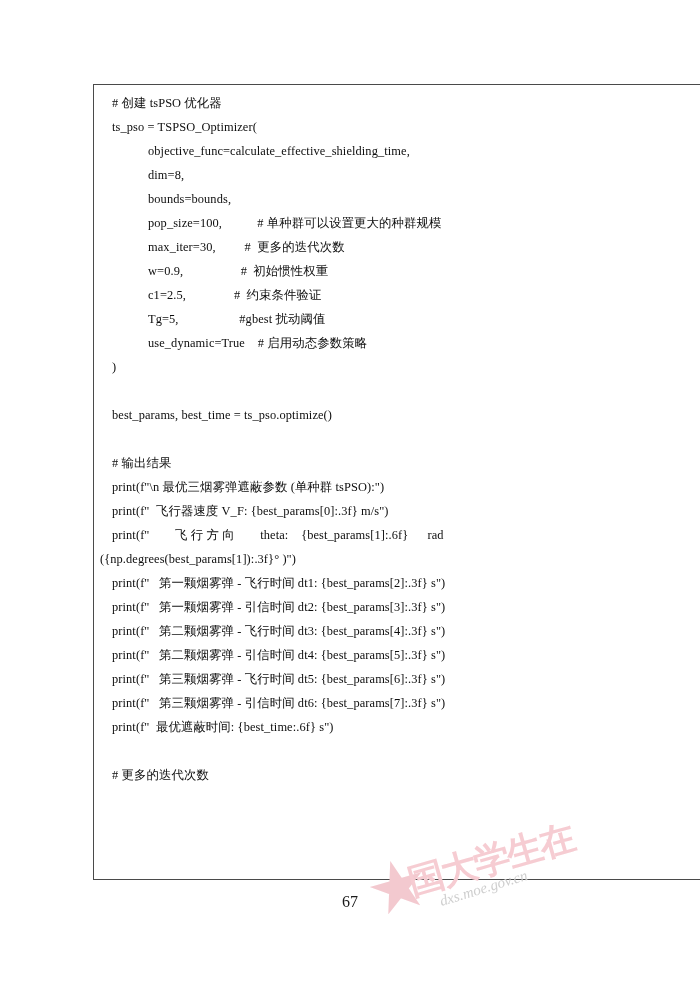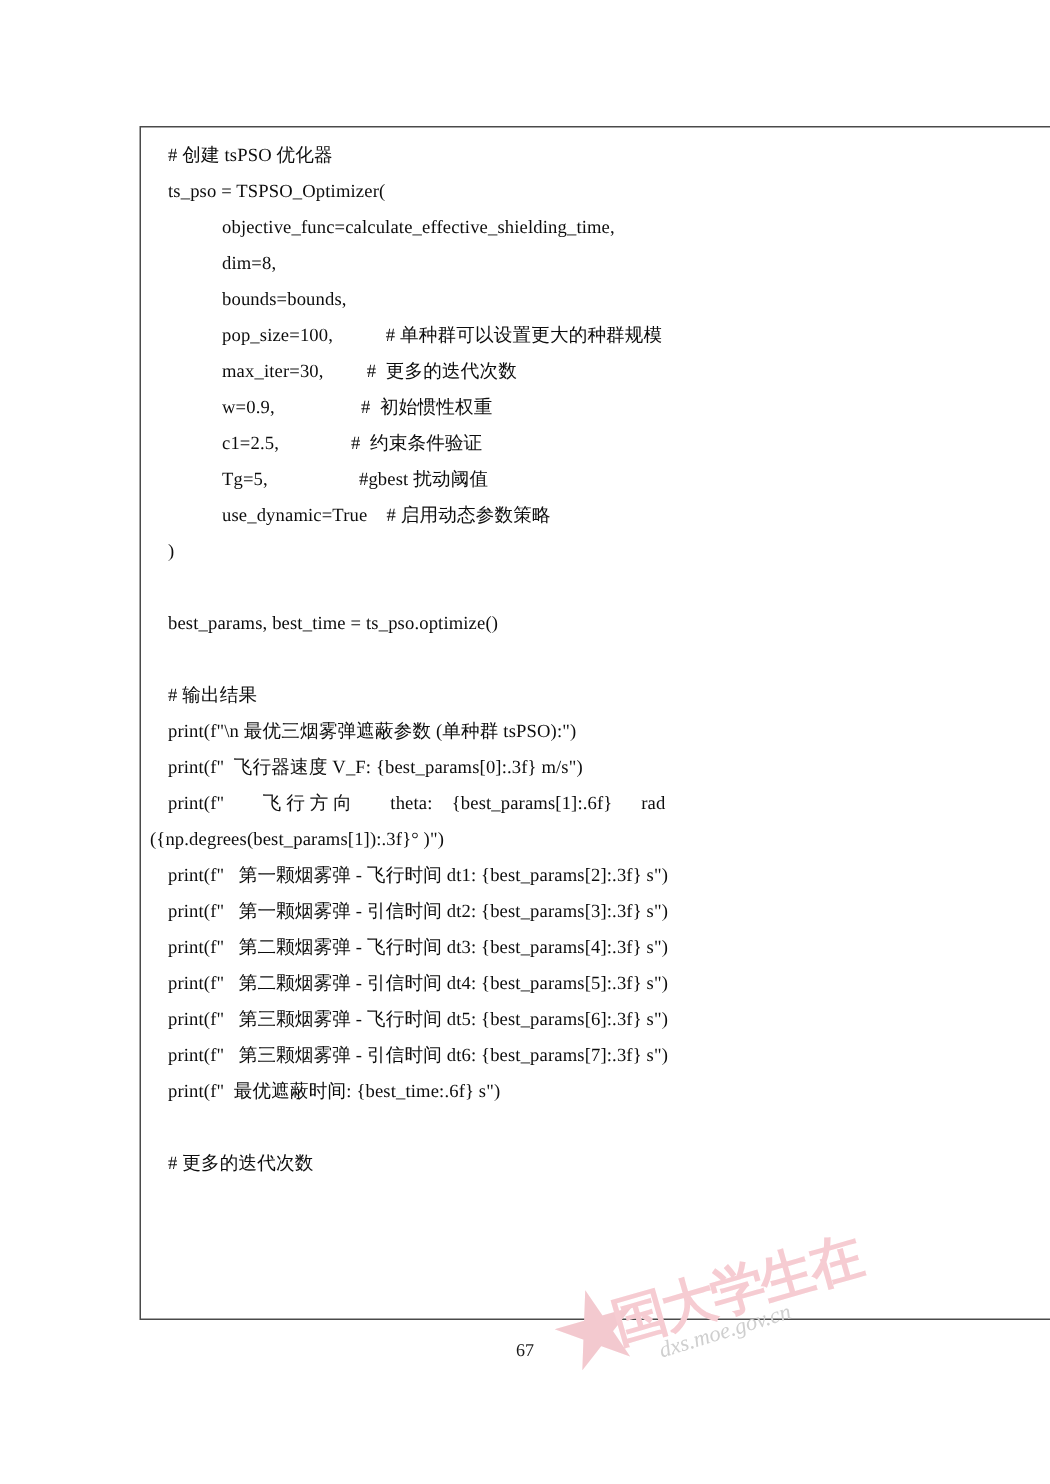--- a/index.html
+++ b/index.html
@@ -106,21 +106,21 @@
   .wrapline { padding-left: 0px; }
 
   
   .page-number {
     position: absolute;
     left: 0;
     top: 893px;
     width: 700px;
     text-align: center;
     font-family: "Liberation Serif", serif;
-    font-size: 12px;
+    font-size: 16px;
     color: #1a1a1a;
     z-index: 1;
   }
 </style>
 </head>
 <body>
 
 <div class="page">
 
   <div class="watermark">

